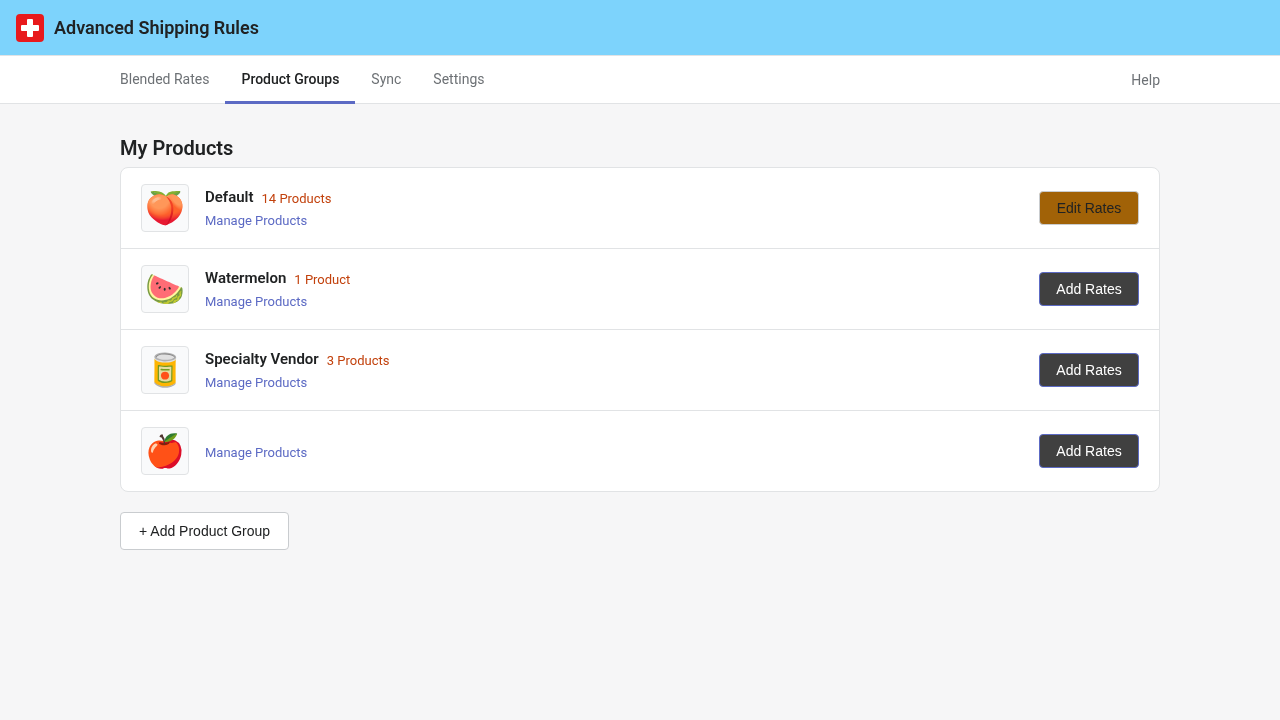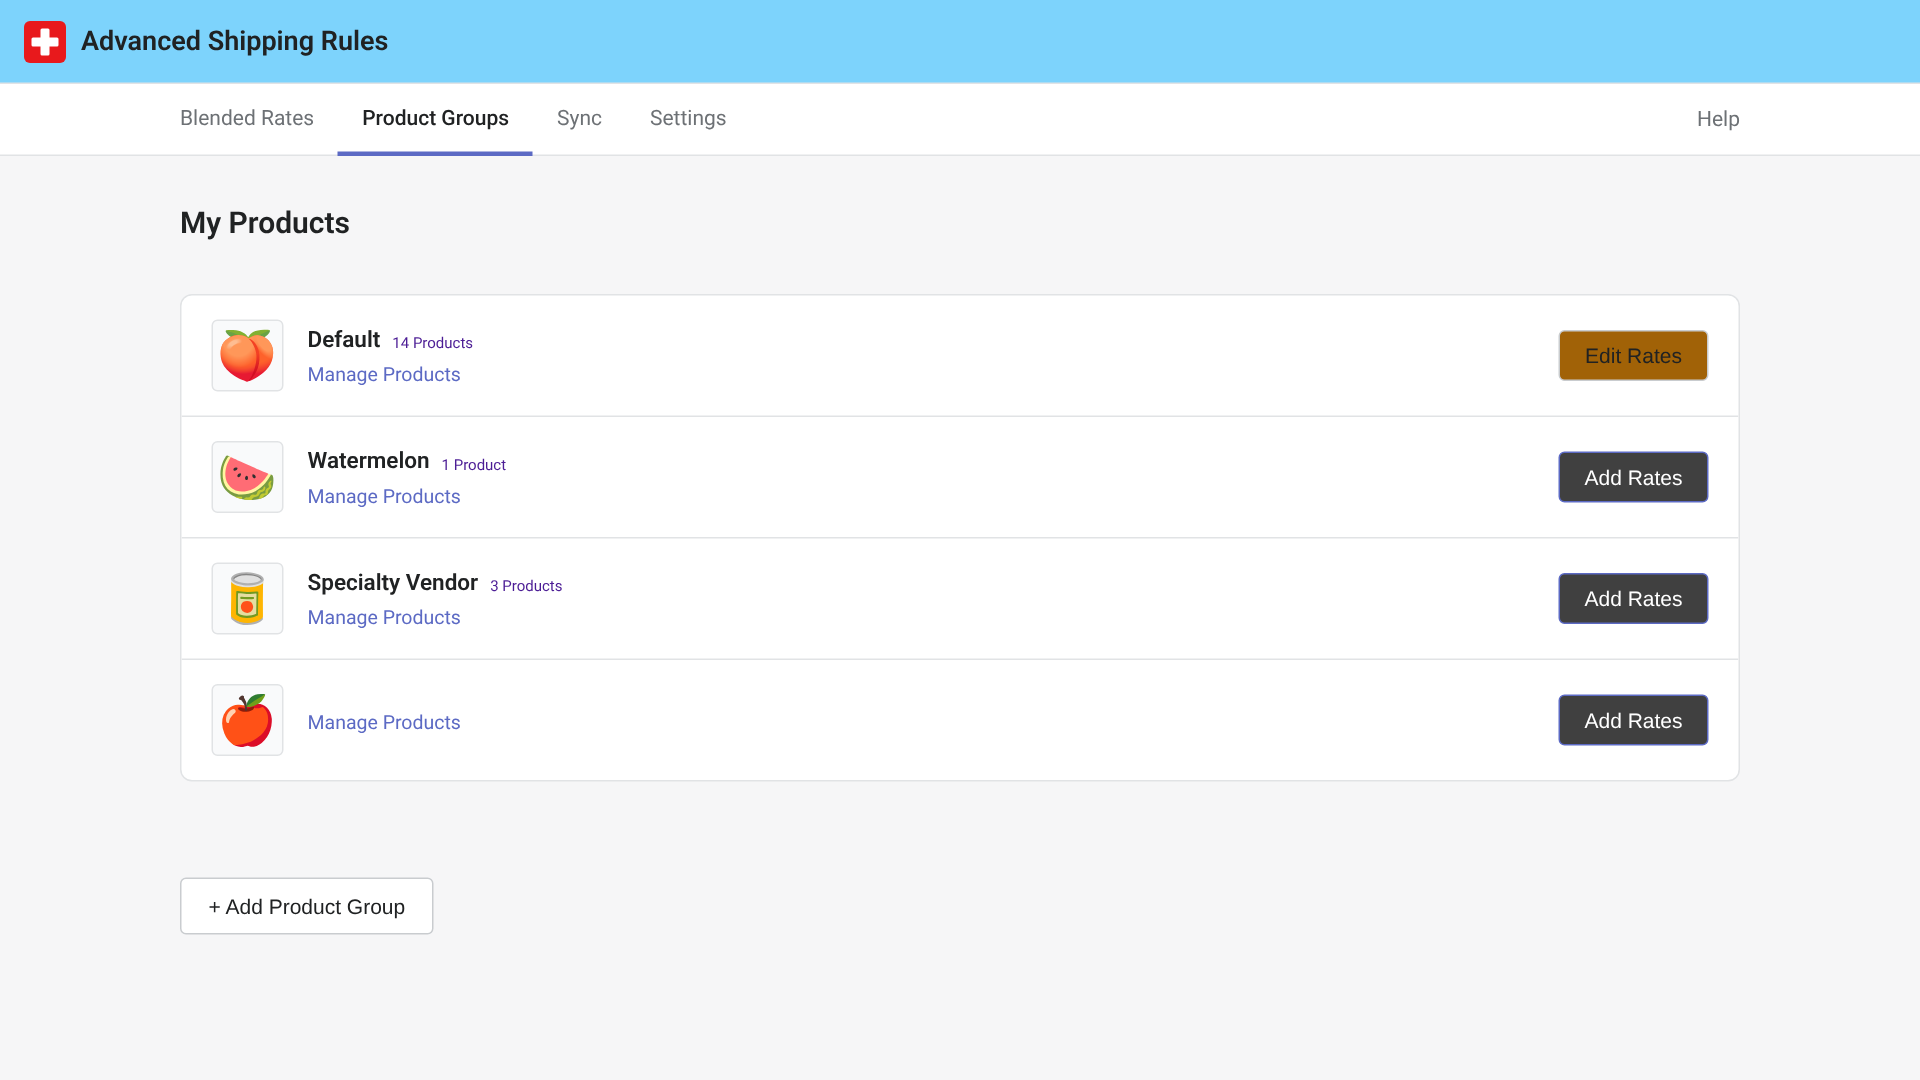--- a/index.html
+++ b/index.html
@@ -94,21 +94,21 @@
     .main-content {
       padding: 32px 120px;
       background: #f6f6f7;
       min-height: calc(720px - 56px - 48px);
     }
 
     .section-title {
       font-size: 20px;
       font-weight: 600;
       color: #202223;
-      margin-bottom: 36px;
+      margin-bottom: 7px;
     }
 
     
     .card {
       background: #fff;
       border: 1px solid #e1e3e5;
       border-radius: 8px;
       overflow: hidden;
       margin-bottom: 20px;
     }
@@ -150,22 +150,22 @@
       margin-bottom: 4px;
     }
 
     .product-name {
       font-size: 15px;
       font-weight: 600;
       color: #202223;
     }
 
     .product-count {
-      font-size: 10px;
-      color: #4c1d95;
+      font-size: 13px;
+      color: #c2410c;
     }
 
     .manage-link {
       font-size: 13px;
       color: #5c6ac4;
       text-decoration: none;
       cursor: pointer;
     }
 
     .btn-edit-rates {
@@ -197,21 +197,20 @@
       padding: 10px 18px;
       background: #fff;
       border: 1px solid #c9cccf;
       border-radius: 4px;
       font-size: 14px;
       color: #202223;
       cursor: pointer;
       display: inline-flex;
       align-items: center;
       gap: 6px;
-      margin-top: 44px;
     }
 
     
     .logo-cross {
       position: relative;
       width: 18px;
       height: 18px;
     }
     .logo-cross::before {
       content: '';

